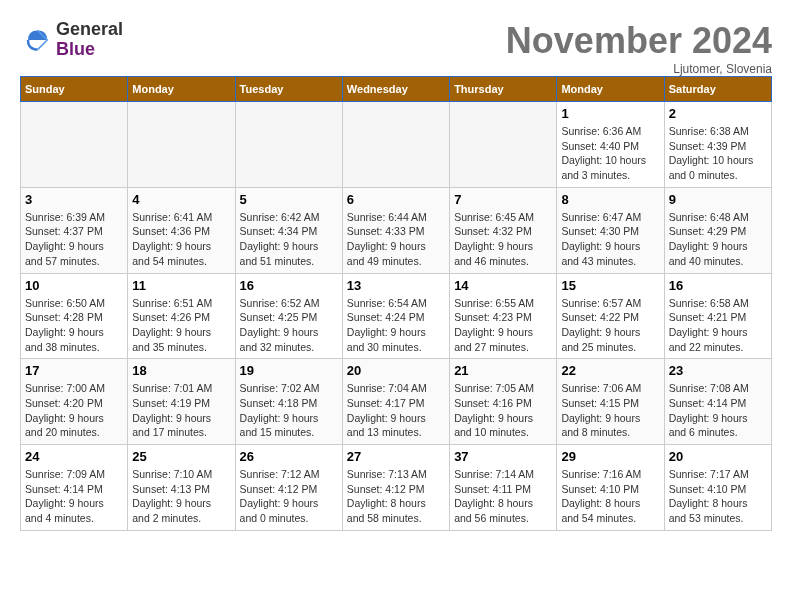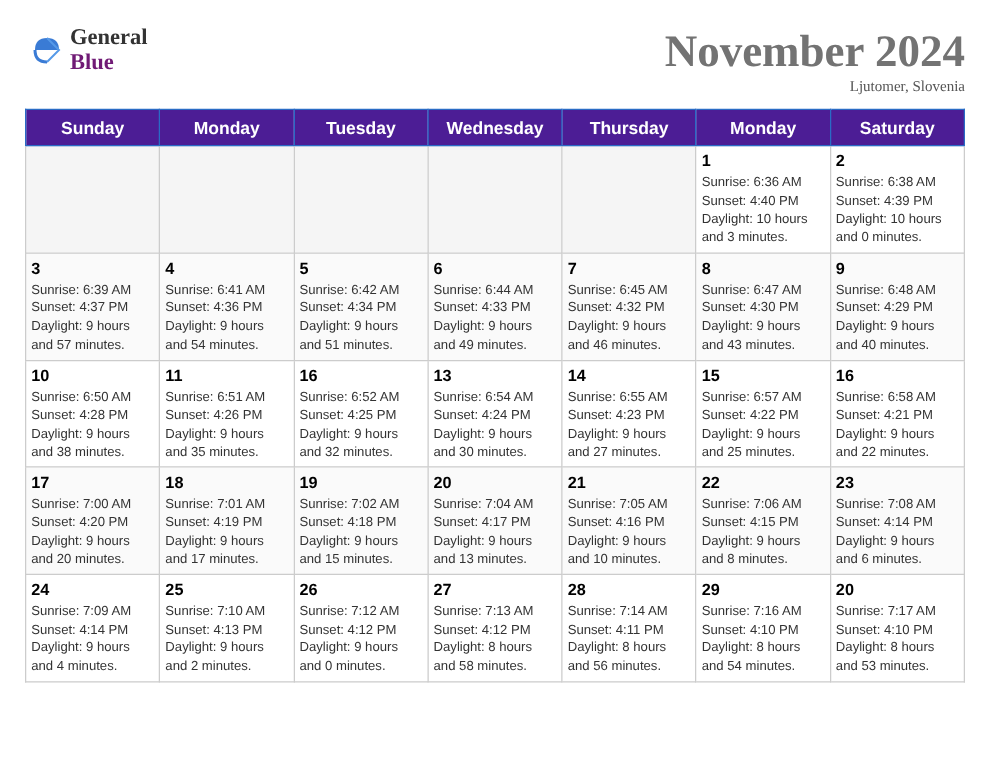--- a/index.html
+++ b/index.html
@@ -7,22 +7,20 @@
       font-family: Arial, sans-serif;
       background: #fff;
       width: 792px;
       min-height: 612px;
       padding: 20px;
     }
     .header {
       display: flex;
       justify-content: space-between;
       align-items: flex-start;
-      margin-bottom: 10px;
-      font-family: Liberation Serif, serif;
     }
     .logo {
       display: flex;
       align-items: center;
       gap: 4px;
     }
     .logo-text {
       display: flex;
       flex-direction: column;
       font-size: 18px;
@@ -46,25 +44,25 @@
     .subtitle {
       font-size: 12px;
       color: #555;
     }
     .calendar {
       width: 100%;
       border-collapse: collapse;
       font-size: 11px;
     }
     .calendar th {
-      background: #4c1d95;
+      background: #a16207;
       color: #fff;
       padding: 6px 4px;
-      text-align: center;
-      font-size: 14px;
+      text-align: left;
+      font-size: 11px;
       font-weight: bold;
       border: 1px solid #2a6bc5;
     }
     .calendar td {
       border: 1px solid #ccc;
       vertical-align: top;
       padding: 4px;
       width: 107px;
       min-height: 80px;
       background: #fff;
@@ -236,21 +234,21 @@
         </td>
         <td>
           <span class="day-num">26</span>
           <div class="day-info">Sunrise: 7:12 AM<br>Sunset: 4:12 PM<br>Daylight: 9 hours and 0 minutes.</div>
         </td>
         <td>
           <span class="day-num">27</span>
           <div class="day-info">Sunrise: 7:13 AM<br>Sunset: 4:12 PM<br>Daylight: 8 hours and 58 minutes.</div>
         </td>
         <td>
-          <span class="day-num">28</span>
+          <span class="day-num">37</span>
           <div class="day-info">Sunrise: 7:14 AM<br>Sunset: 4:11 PM<br>Daylight: 8 hours and 56 minutes.</div>
         </td>
         <td>
           <span class="day-num">29</span>
           <div class="day-info">Sunrise: 7:16 AM<br>Sunset: 4:10 PM<br>Daylight: 8 hours and 54 minutes.</div>
         </td>
         <td>
           <span class="day-num">20</span>
           <div class="day-info">Sunrise: 7:17 AM<br>Sunset: 4:10 PM<br>Daylight: 8 hours and 53 minutes.</div>
         </td>

